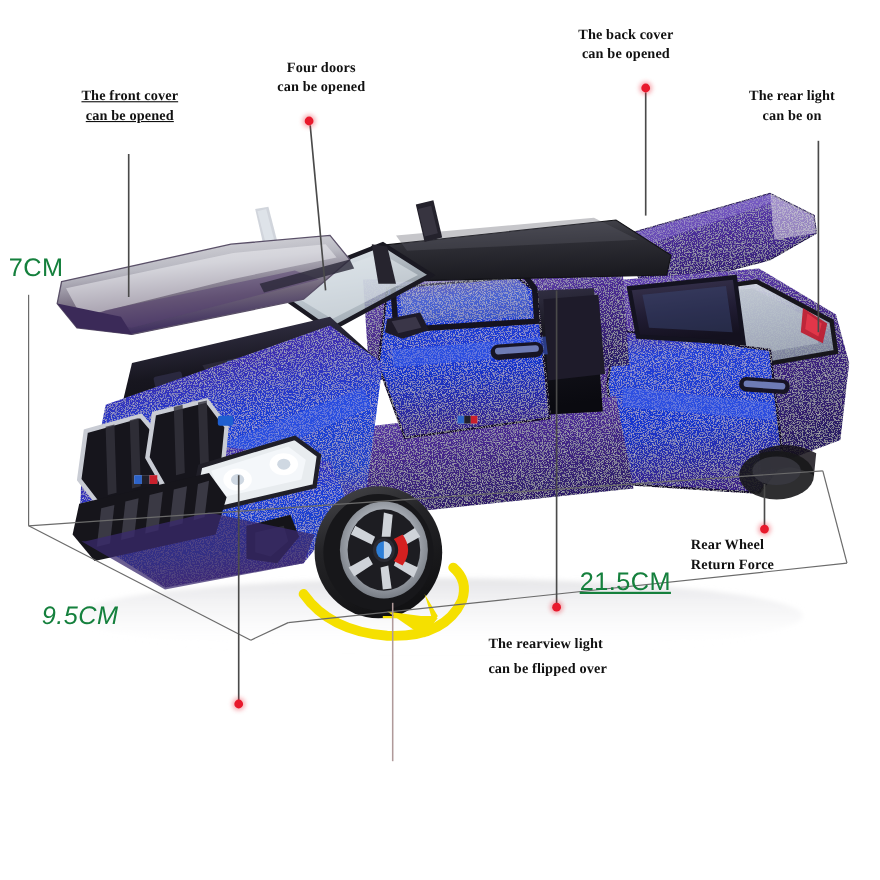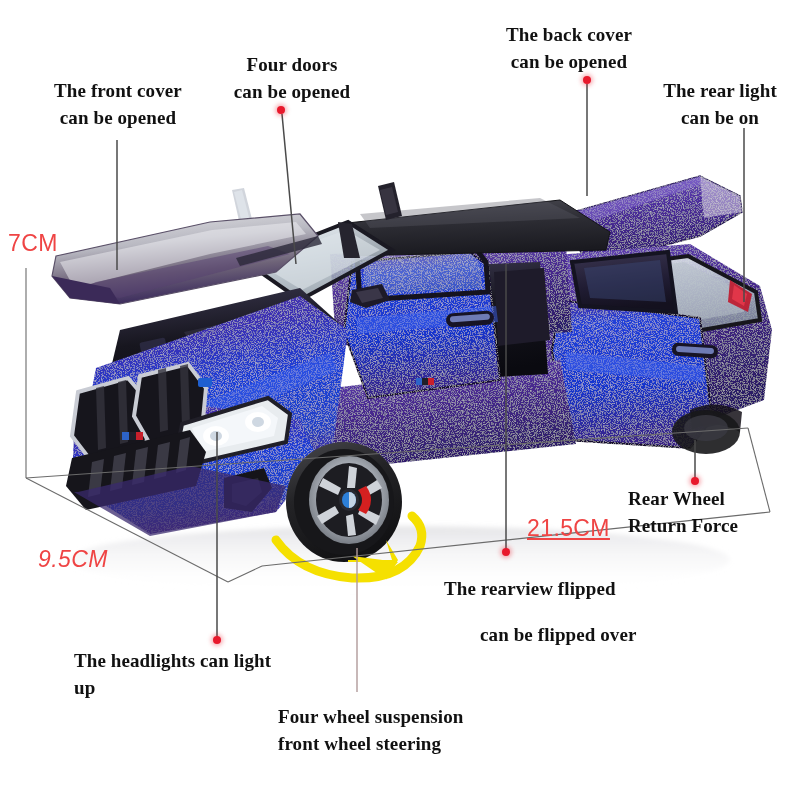--- a/index.html
+++ b/index.html
@@ -16,32 +16,32 @@
     overflow: hidden;
     font-family: "Liberation Serif", "DejaVu Serif", serif;
   }
 
   
   .callout {
     position: absolute;
     color: #111111;
     font-family: "Liberation Serif", "DejaVu Serif", serif;
     font-weight: bold;
-    font-size: 19px;
+    font-size: 13px;
     line-height: 1.42;
     white-space: pre-line;
     letter-spacing: .1px;
   }
   .callout.center { text-align: center; }
   .callout.left   { text-align: left; }
 
   
   .dim {
     position: absolute;
-    color: #ef4444;
+    color: #15803d;
     font-family: "Liberation Sans", "DejaVu Sans", sans-serif;
     font-weight: normal;
     font-size: 23px;
     letter-spacing: .4px;
     white-space: nowrap;
   }
   .dot {
     position: absolute;
     width: 8px;
     height: 8px;
@@ -359,44 +359,40 @@
     </g>
     <line x1="357" y1="548" x2="357" y2="692" stroke="#b09a9a" stroke-width="1.4"></line>
   </svg>
 
   <div class="dot" style="left:277px; top:106px;"></div>
   <div class="dot" style="left:583px; top:76px;"></div>
   <div class="dot" style="left:691px; top:477px;"></div>
   <div class="dot" style="left:502px; top:548px;"></div>
   <div class="dot" style="left:213px; top:636px;"></div>
 
-  <div class="callout center" style="left:28px; top:78px; width:180px;">The front cover
+  <div class="callout center" style="left:28px; top:78px; width:180px;text-decoration:underline;">The front cover
 can be opened</div>
 
   <div class="callout center" style="left:212px; top:52px; width:160px;font-family:Liberation Serif, serif;">Four doors
 can be opened</div>
 
   <div class="callout center" style="left:474px; top:22px; width:190px;">The back cover
 can be opened</div>
 
   <div class="callout center" style="left:640px; top:78px; width:160px;">The rear light
 can be on</div>
 
   <div class="callout left" style="left:628px; top:486px; width:170px;">Rear Wheel
 Return Force</div>
 
-  <div class="callout left" style="left:444px; top:576px; width:250px;">The rearview flipped</div>
-
-  <div class="callout left" style="left:444px; top:622px; width:250px;margin-left:36px;">can be flipped over</div>
-
-  <div class="callout left" style="left:74px; top:648px; width:280px;">The headlights can light
-up</div>
-
-  <div class="callout left" style="left:278px; top:704px; width:300px;">Four wheel suspension
-front wheel steering</div>
+  <div class="callout left" style="left:444px; top:576px; width:250px;">The rearview light</div>
+
+  <div class="callout left" style="left:444px; top:599px; width:250px;">can be flipped over</div>
+
+
 
   <div class="dim" style="left:8px; top:230px;">7CM</div>
 
   <div class="dim" style="left:38px; top:546px;font-style:italic;">9.5CM</div>
 
   <div class="dim" style="left:527px; top:515px;text-decoration:underline;">21.5CM</div>
 
 </div>
 
 </body></html>

